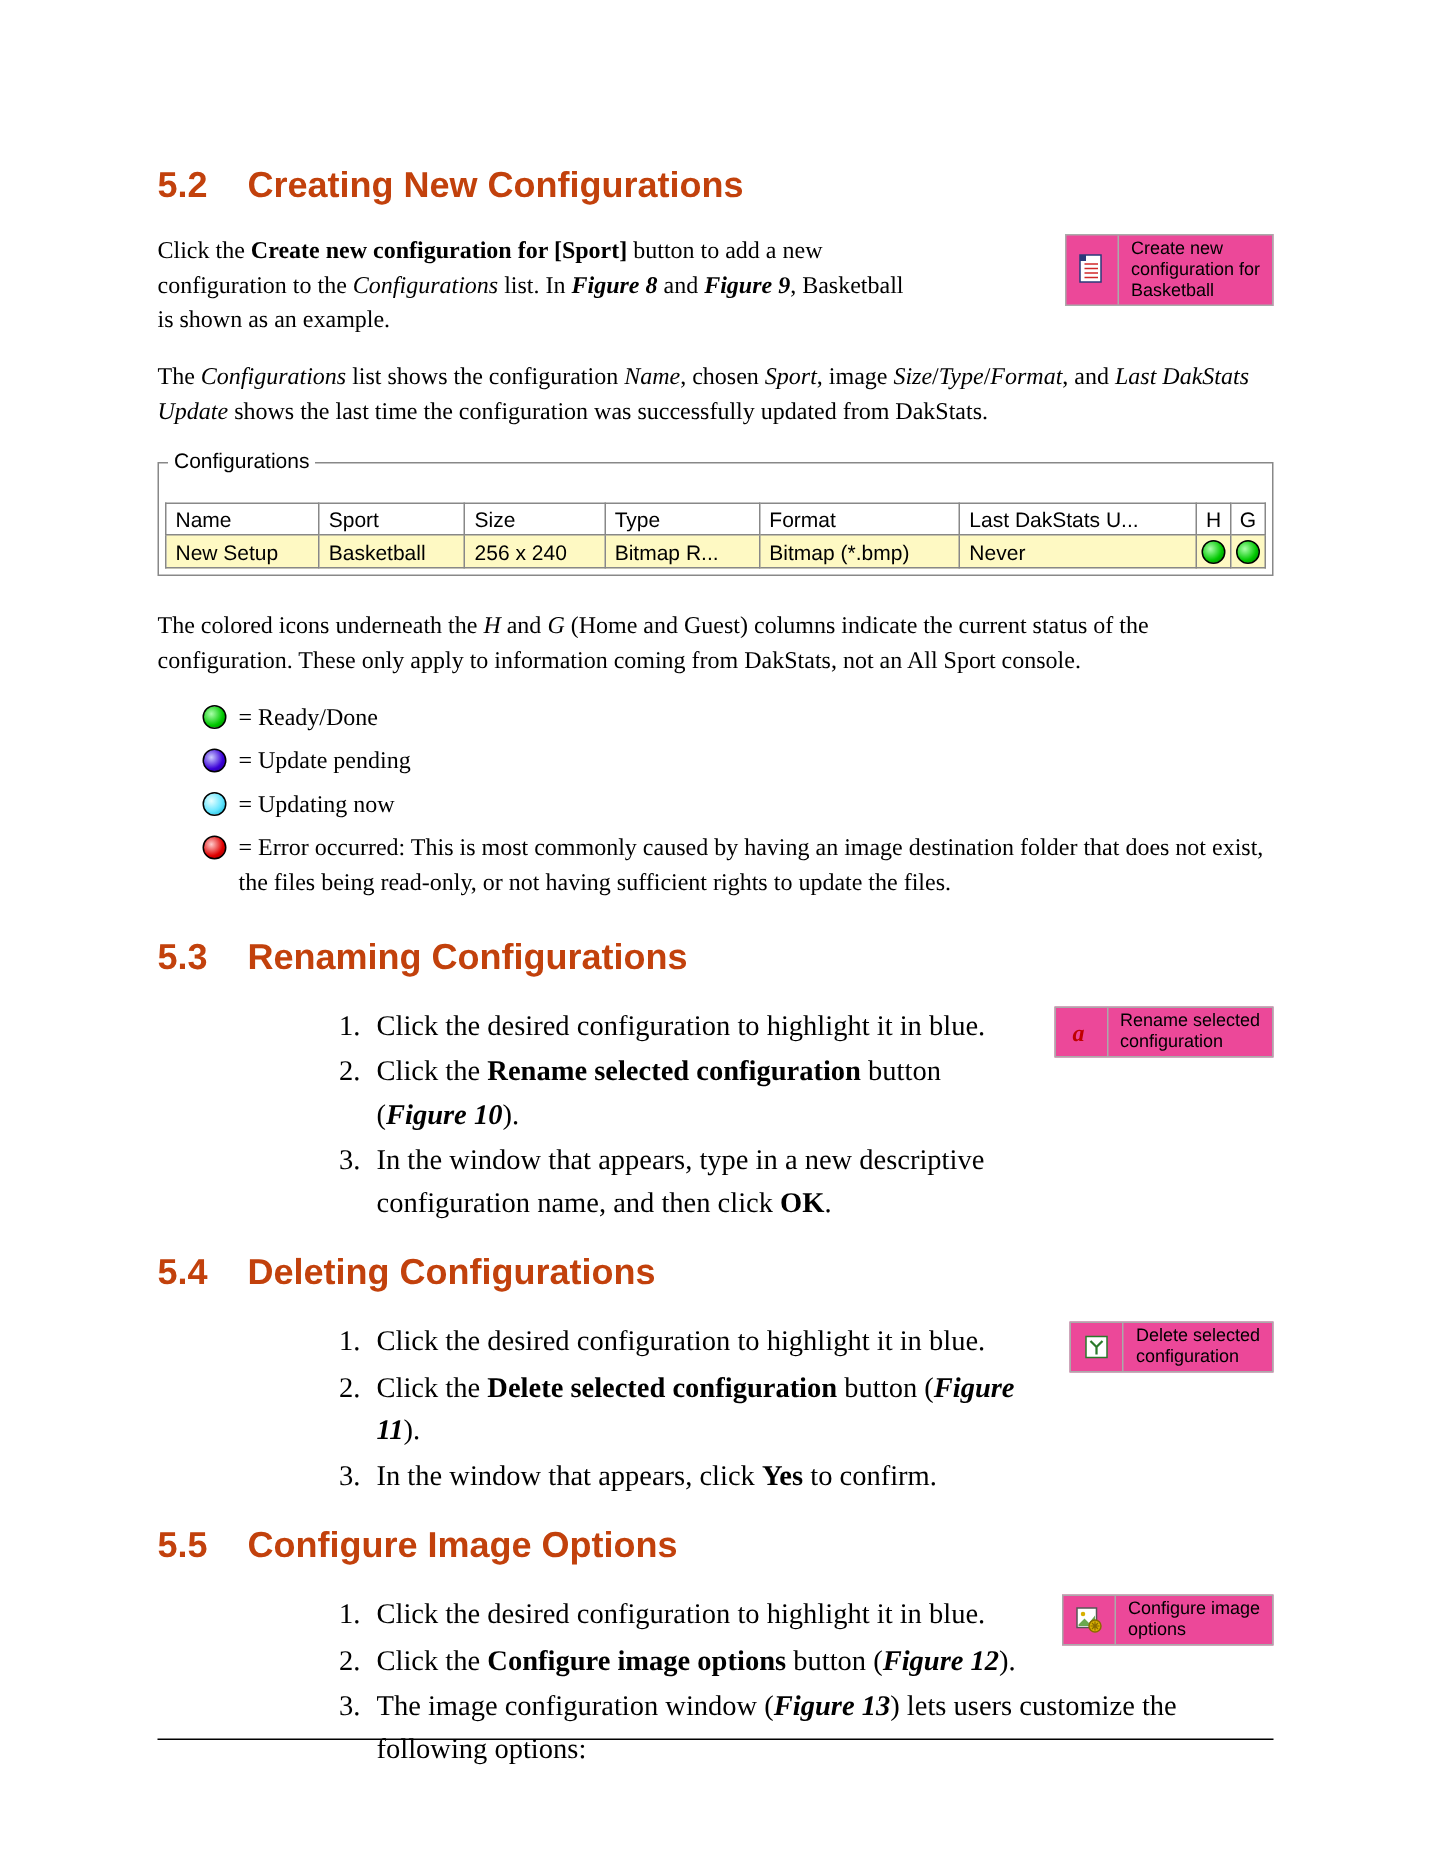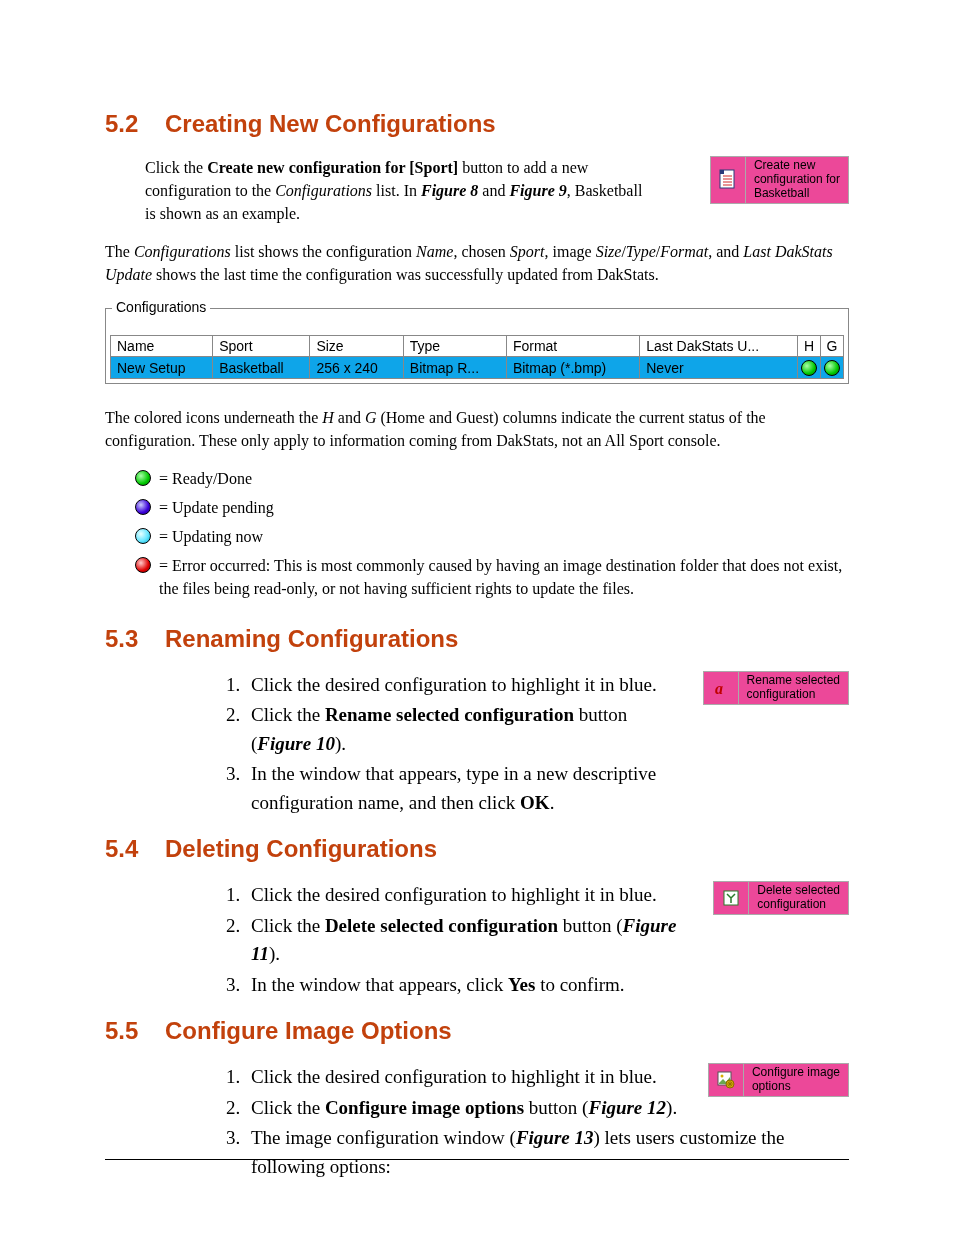--- a/index.html
+++ b/index.html
@@ -82,21 +82,21 @@
   }
   table.cfg {
     border-collapse: collapse;
     width: 100%;
   }
   table.cfg th, table.cfg td {
     border: 1px solid #888;
     padding: 2px 6px;
     text-align: left;
     font-weight: normal;
-    background: #0ea5e9;
+    background: #fef9c3;
     font-size: 14px;
     white-space: nowrap;
   }
   table.cfg th { background: #fff; }
   .dot {
     display:inline-block;
     width:14px; height:14px;
     border-radius: 50%;
     border: 1px solid #000;
     vertical-align: middle;
@@ -109,21 +109,21 @@
   .hg-cell { text-align:center !important; width:18px; padding:2px 2px !important; }
 
   .status-list { margin: 0 0 24px 0; }
   .status-row { display:flex; align-items:flex-start; margin-bottom:6px; }
   .status-row .dot-wrap { width: 46px; display:flex; justify-content:flex-end; padding-right:8px; padding-top:3px; }
   .status-row .txt { flex:1; font-size:16px; line-height:1.45; }
 
   ol.steps { margin: 0 0 18px 0; padding-left: 140px; font-size:19px; line-height:1.5; }
   ol.steps li { padding-left: 6px; margin-bottom: 2px; }
 
-  .text-block-narrow { max-width: 500px; margin-left: 40px; }
+  .text-block-narrow { max-width: 500px; }
 
   .footer-rule {
     position:absolute;
     left:105px; right:105px;
     bottom: 75px;
     border-top: 1px solid #000;
   }
 </style>
 </head>
 <body>

